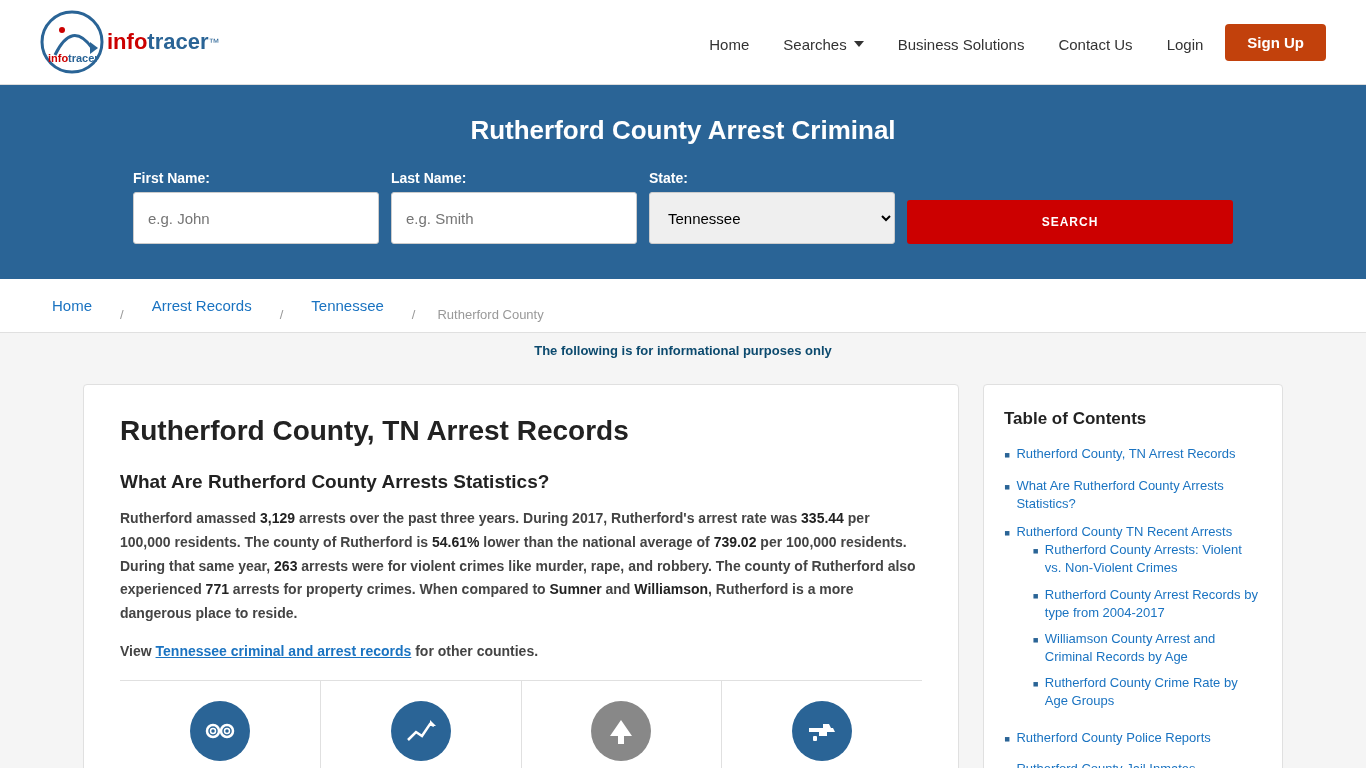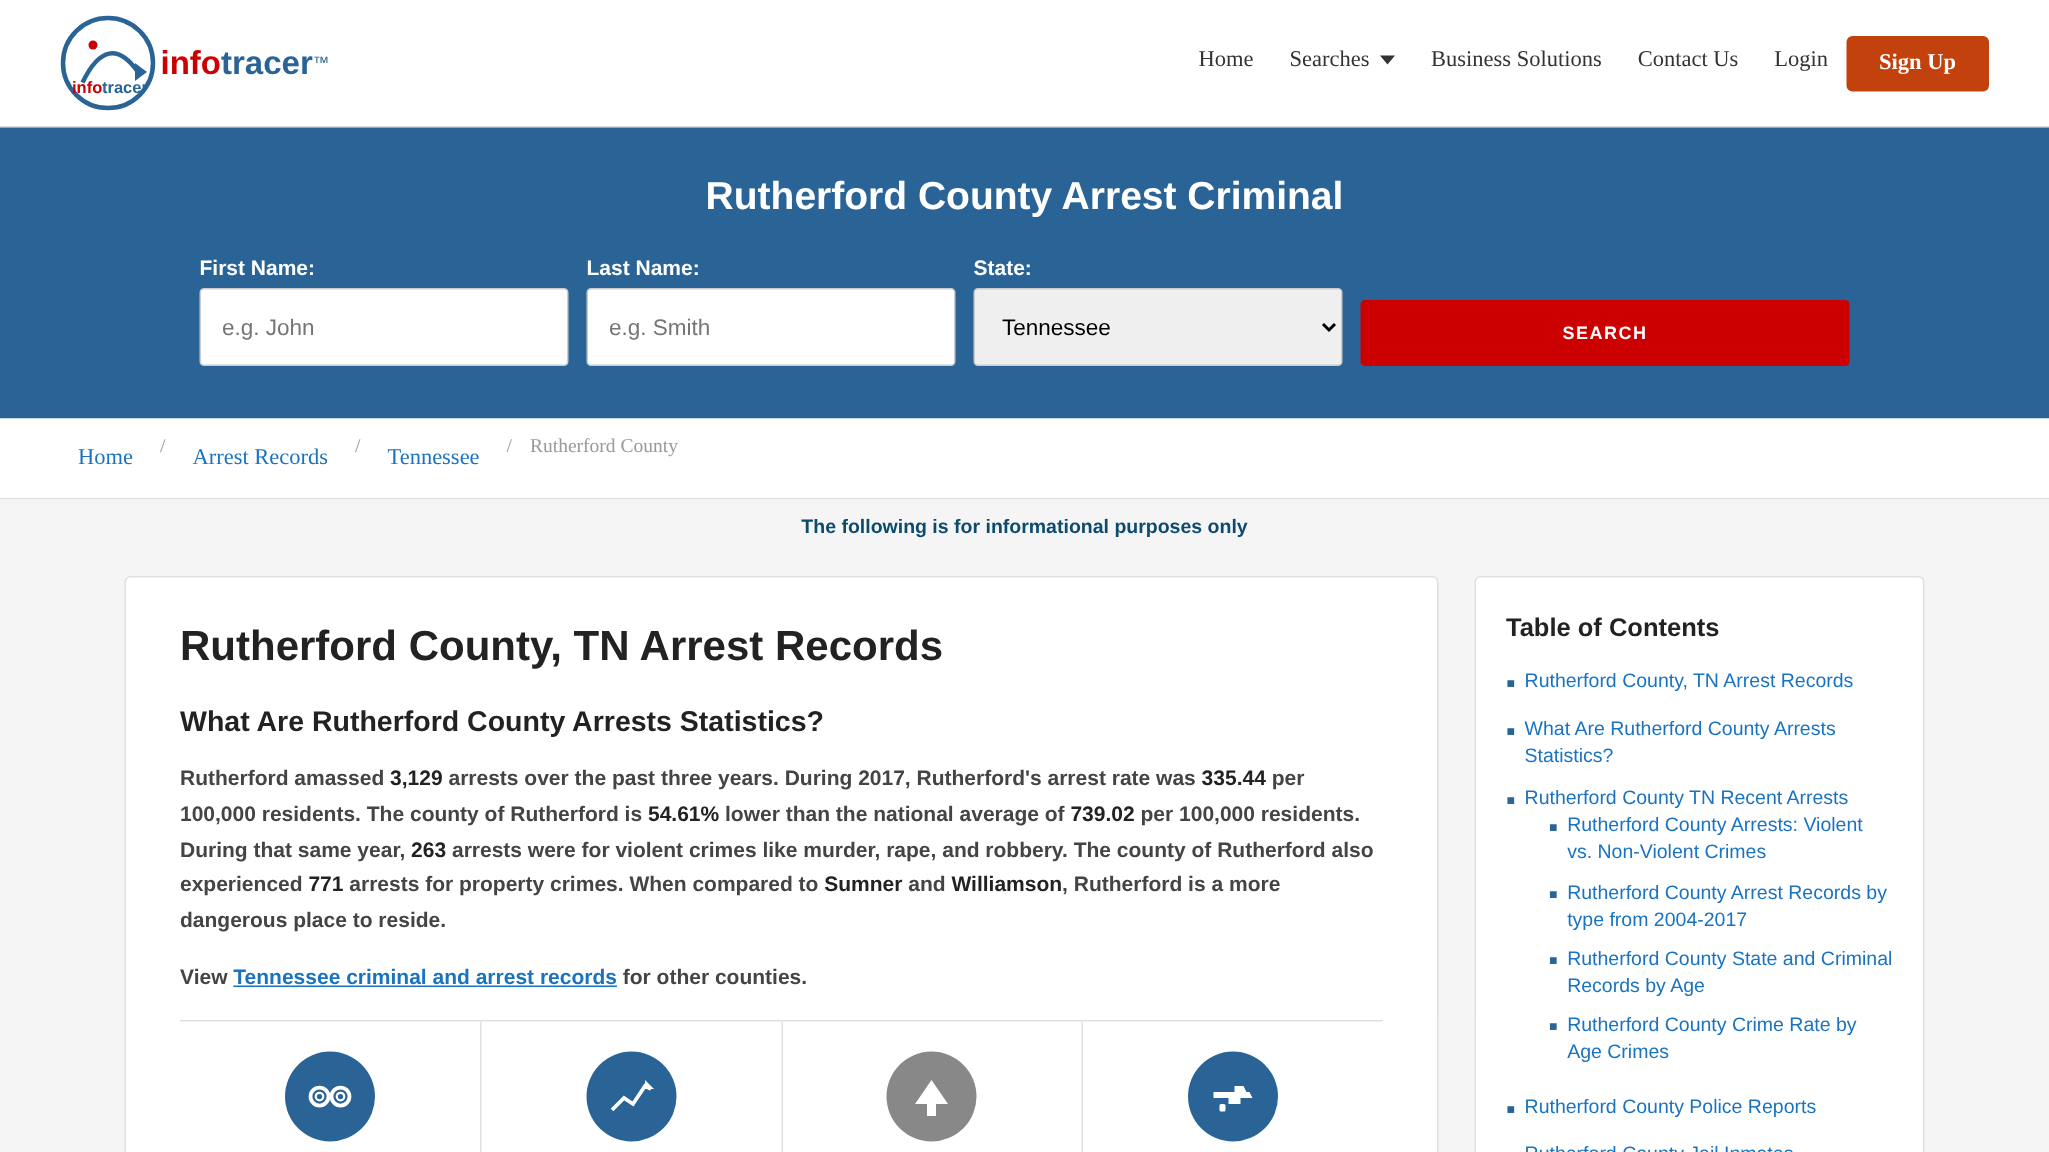--- a/index.html
+++ b/index.html
@@ -14,22 +14,22 @@
       align-items: center;
       justify-content: space-between;
       height: 85px;
     }
     .logo-area {
       display: flex;
       align-items: center;
     }
     nav {
       display: flex;
-      align-items: flex-start;
-      font-family: Liberation Serif, serif;
+      align-items: flex-end;
+      gap: 10px;
     }
     nav a {
       text-decoration: none;
       color: #333;
       font-size: 15px;
       padding: 8px 12px;
     }
     .nav-searches {
       display: flex;
       align-items: center;
@@ -415,25 +415,25 @@
             <li>
               <span class="toc-bullet">▪</span>
               <a href="#">Rutherford County Arrests: Violent vs. Non-Violent Crimes</a>
             </li>
             <li>
               <span class="toc-bullet">▪</span>
               <a href="#">Rutherford County Arrest Records by type from 2004-2017</a>
             </li>
             <li>
               <span class="toc-bullet">▪</span>
-              <a href="#">Rutherford County State and Criminal Records by Age</a>
+              <a href="#">Williamson County Arrest and Criminal Records by Age</a>
             </li>
             <li>
               <span class="toc-bullet">▪</span>
-              <a href="#">Rutherford County Crime Rate by Age Crimes</a>
+              <a href="#">Rutherford County Crime Rate by Age Groups</a>
             </li>
           </ul>
         </div>
       </li>
       <li>
         <span class="toc-bullet">▪</span>
         <a href="#">Rutherford County Police Reports</a>
       </li>
       <li>
         <span class="toc-bullet">▪</span>

